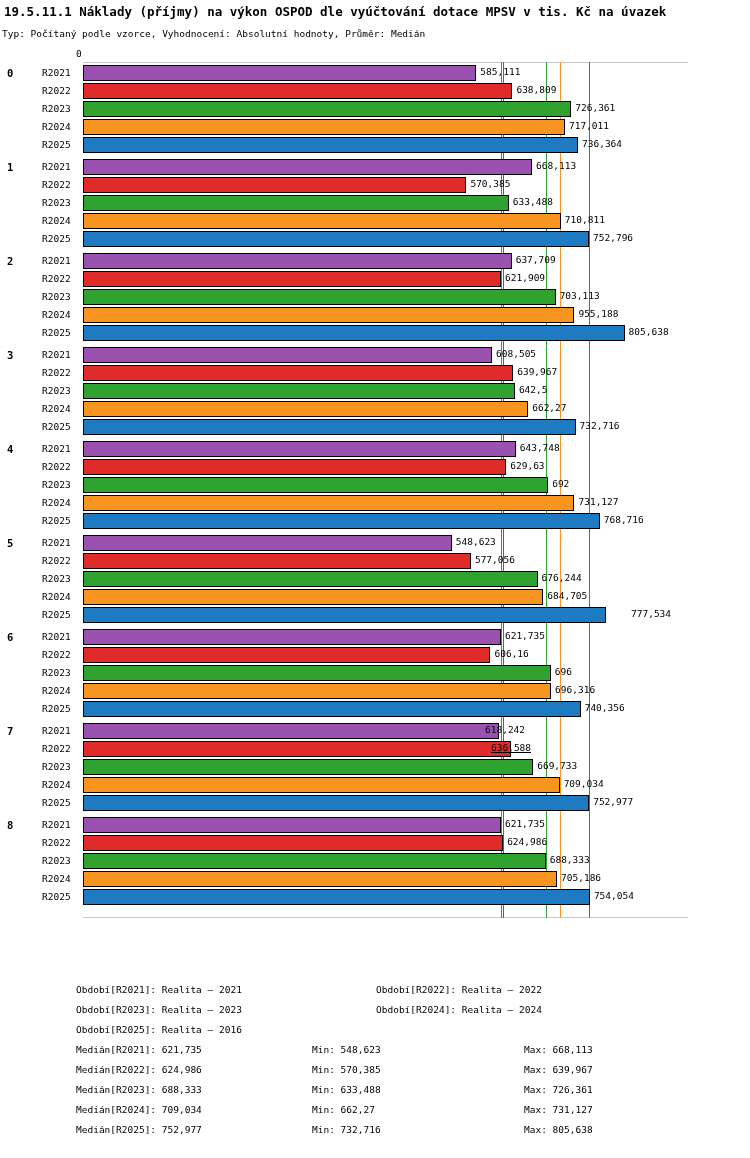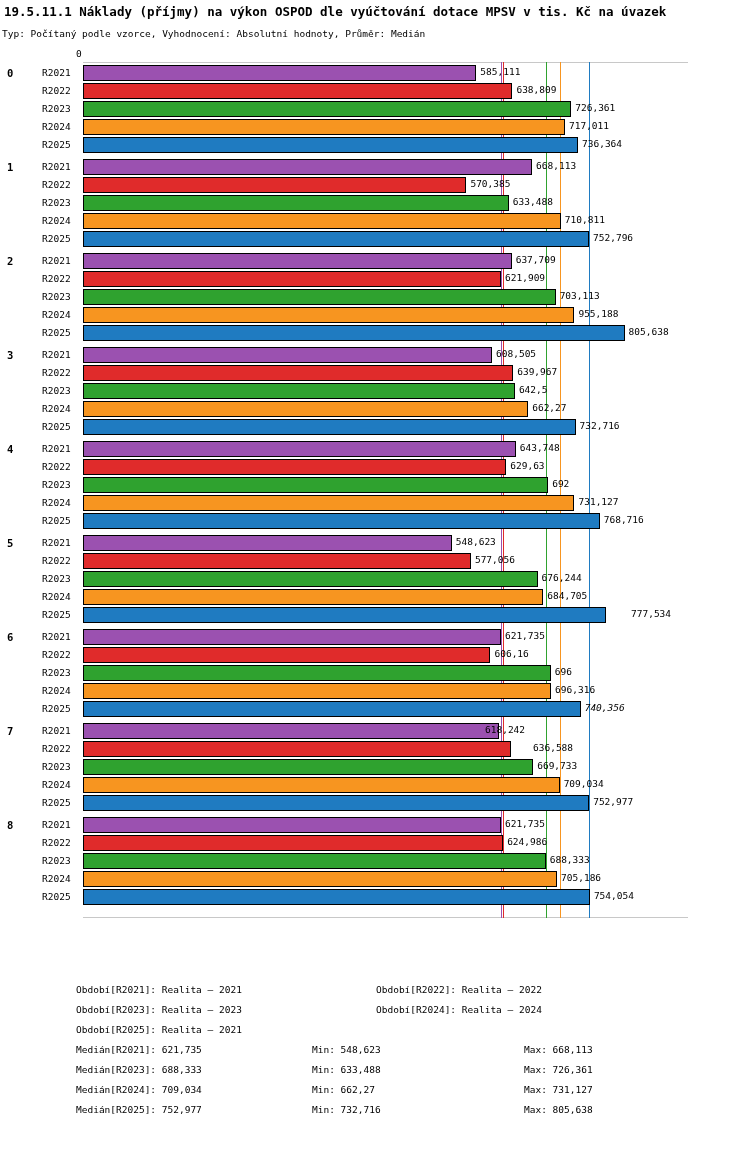--- a/index.html
+++ b/index.html
@@ -331,34 +331,34 @@
           <div class="bar-value" style="left: 471.867px;">696</div>
         </div>
         <div class="row" style="top: 54px;">
           <div class="row-label">R2024</div>
           <div class="bar" style="width: 468.079px; background: rgb(247, 149, 32);"></div>
           <div class="bar-value" style="left: 472.079px;">696,316</div>
         </div>
         <div class="row" style="top: 72px;">
           <div class="row-label">R2025</div>
           <div class="bar" style="width: 497.684px; background: rgb(31, 123, 193);"></div>
-          <div class="bar-value" style="left: 501.684px; font-style: italic;">740,356</div>
+          <div class="bar-value" style="left: 501.684px;">740,356</div>
         </div>
       </div>
       <div class="group" style="top: 660px; height: 90px;">
         <div class="group-label">7</div>
         <div class="row" style="top: 0px;">
           <div class="row-label">R2021</div>
           <div class="bar" style="width: 415.596px; background: rgb(155, 81, 176);"></div>
           <div class="bar-value" style="left: 402px;">618,242</div>
         </div>
         <div class="row" style="top: 18px;">
           <div class="row-label">R2022</div>
           <div class="bar" style="width: 427.929px; background: rgb(224, 43, 43);"></div>
-          <div class="bar-value" style="left: 450px;">636,588</div>
+          <div class="bar-value" style="left: 408px; text-decoration: underline;">636,588</div>
         </div>
         <div class="row" style="top: 36px;">
           <div class="row-label">R2023</div>
           <div class="bar" style="width: 450.209px; background: rgb(47, 162, 47);"></div>
           <div class="bar-value" style="left: 454.209px;">669,733</div>
         </div>
         <div class="row" style="top: 54px;">
           <div class="row-label">R2024</div>
           <div class="bar" style="width: 476.628px; background: rgb(247, 149, 32);"></div>
           <div class="bar-value" style="left: 480.628px;">709,034</div>
@@ -404,30 +404,35 @@
   <div id="legend-periods">
       <div class="legend-row">
         <span class="lg-a">Období[R2021]: Realita – 2021</span>
         <span class="lg-b">Období[R2022]: Realita – 2022</span>
       </div>
       <div class="legend-row">
         <span class="lg-a">Období[R2023]: Realita – 2023</span>
         <span class="lg-b">Období[R2024]: Realita – 2024</span>
       </div>
       <div class="legend-row">
-        <span class="lg-a">Období[R2025]: Realita – 2021</span>
+        <span class="lg-a">Období[R2025]: Realita – 2016</span>
       </div>
     </div>
   <div id="legend-stats">
       <div class="stat-row">
         <span class="st-a">Medián[R2021]: 621,735</span>
         <span class="st-b">Min: 548,623</span>
         <span class="st-c">Max: 668,113</span>
       </div>
       <div class="stat-row">
+        <span class="st-a">Medián[R2022]: 624,986</span>
+        <span class="st-b">Min: 570,385</span>
+        <span class="st-c">Max: 639,967</span>
+      </div>
+      <div class="stat-row">
         <span class="st-a">Medián[R2023]: 688,333</span>
         <span class="st-b">Min: 633,488</span>
         <span class="st-c">Max: 726,361</span>
       </div>
       <div class="stat-row">
         <span class="st-a">Medián[R2024]: 709,034</span>
         <span class="st-b">Min: 662,27</span>
         <span class="st-c">Max: 731,127</span>
       </div>
       <div class="stat-row">

